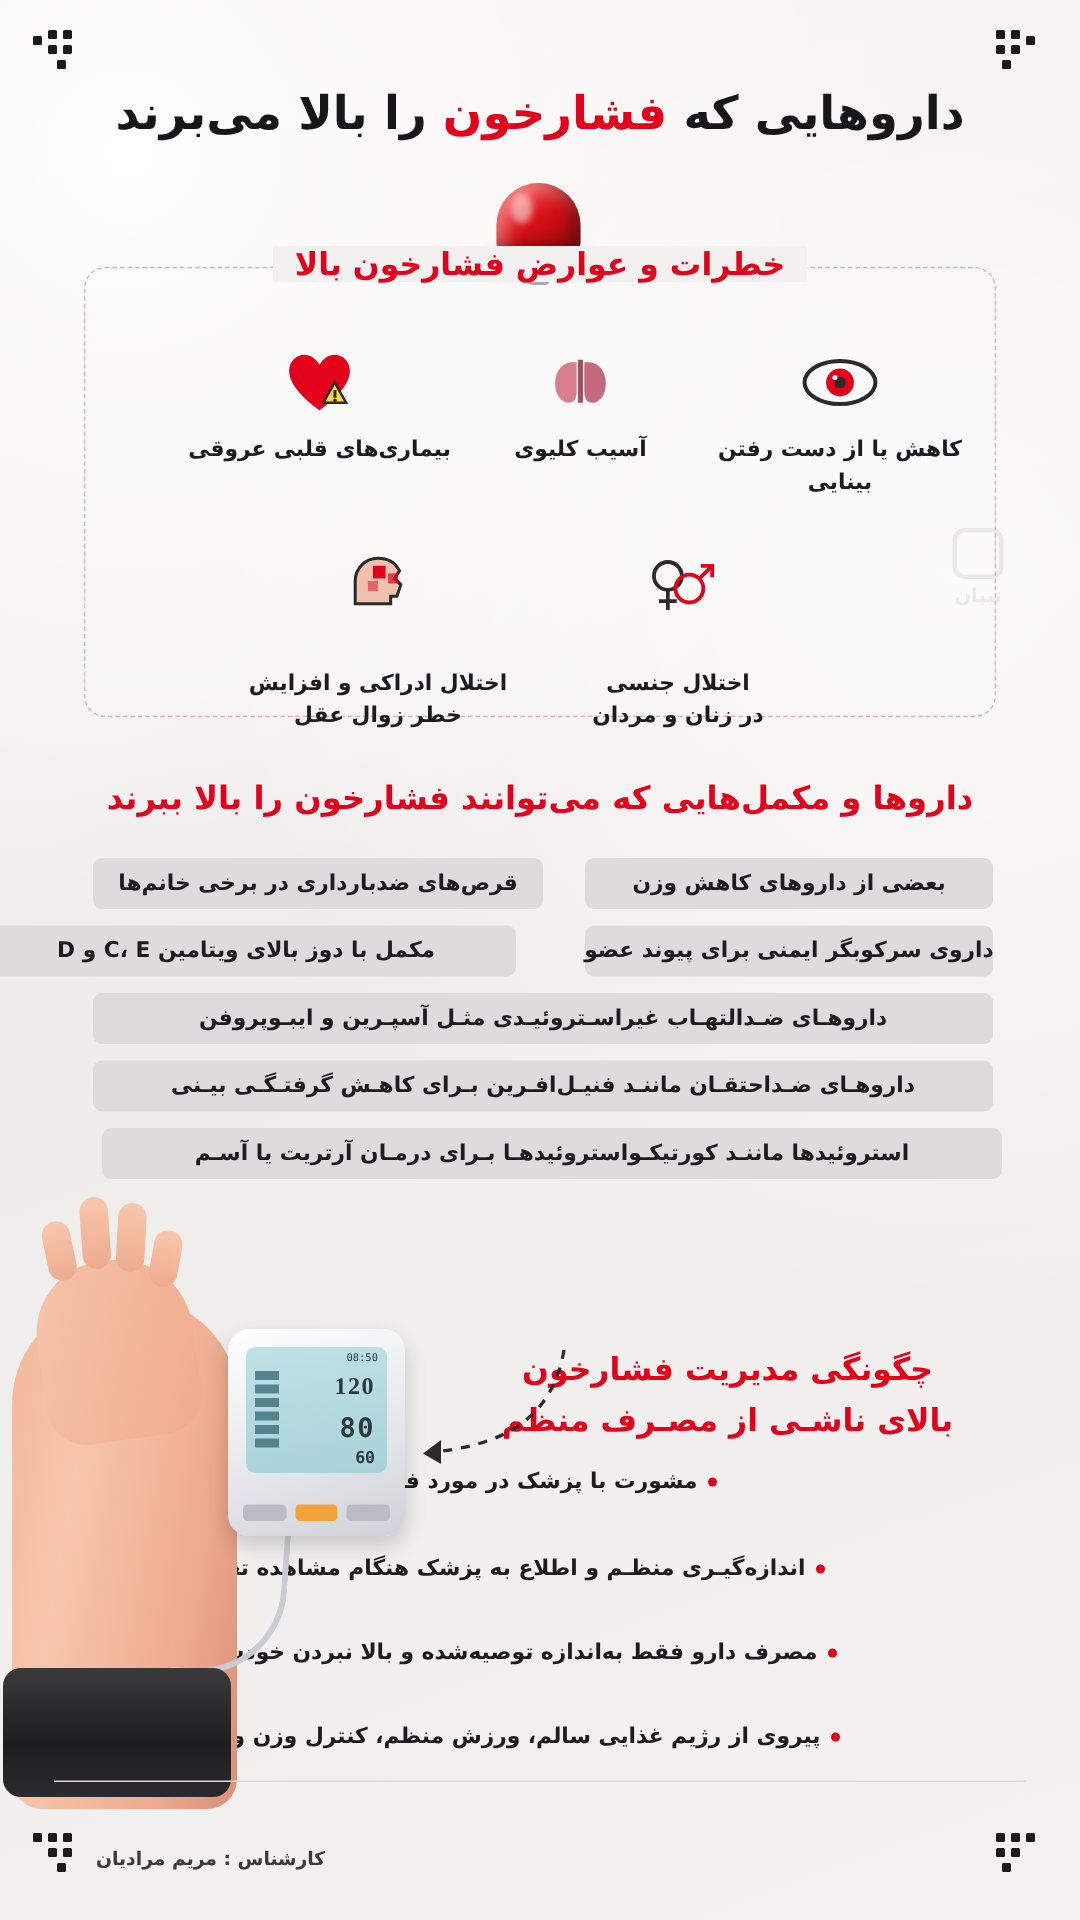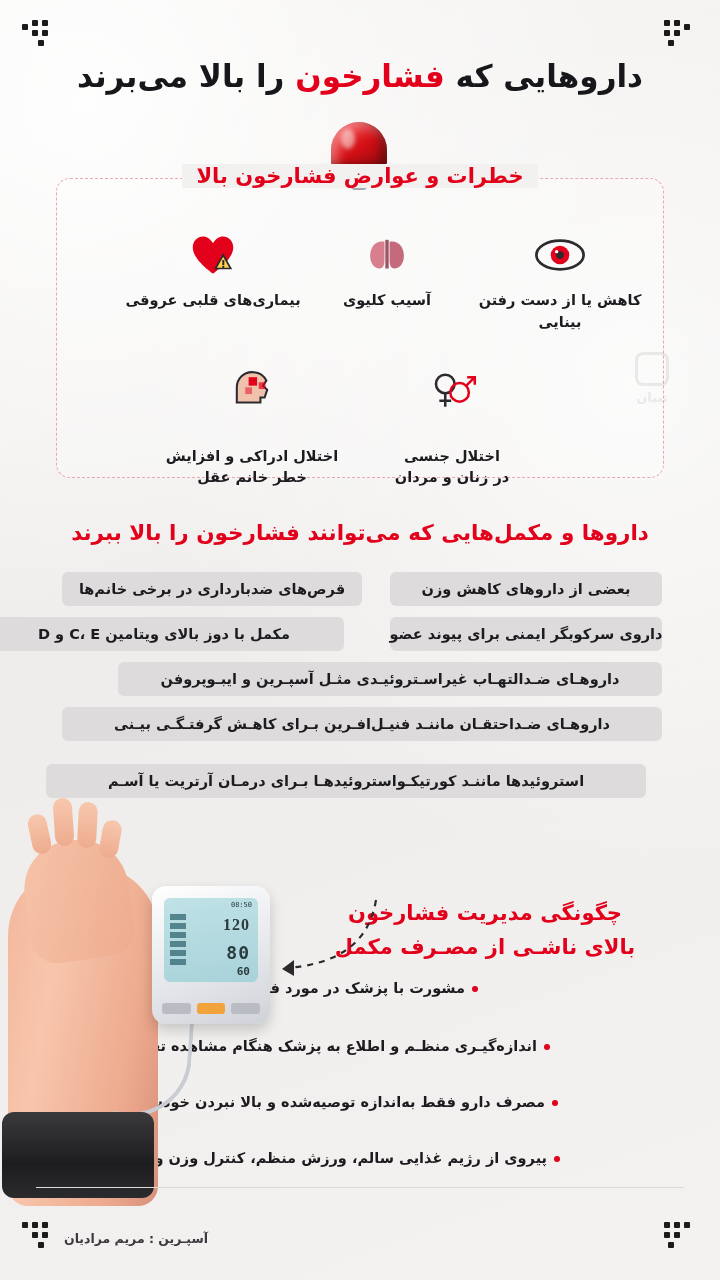--- a/index.html
+++ b/index.html
@@ -401,41 +401,41 @@
   </div>
 
   <div class="risk" style="top:340px; right:368px; width:200px; white-space:pre-line;">
     <svg class="ico" viewBox="0 0 64 64">
       <path d="M14 48V30c0-10 8-18 18-18 8 0 14 4 17 10l-4 6 5 5-3 9h-5v6z" fill="#f0c2ae" stroke="#2b2b2d" stroke-width="2.4"></path>
       <rect x="28" y="18" width="10" height="10" fill="#e2001a"></rect>
       <rect x="40" y="24" width="8" height="8" fill="#e2001a" opacity=".7"></rect>
       <rect x="24" y="30" width="8" height="8" fill="#e2001a" opacity=".5"></rect>
     </svg>
     <span>اختلال ادراکی و افزایش
-خطر خانم عقل</span>
+خطر زوال عقل</span>
   </div>
 
   <div class="watermark">
     <span class="wm-mark"></span>
     <span>تبیان</span>
   </div>
 
   <div class="meds-title">داروها و مکمل‌هایی که می‌توانند فشارخون را بالا ببرند</div>
 
   <div class="pill" style="top:572px; right:358px; width:300px; height:34px;">قرص‌های ضدبارداری در برخی خانم‌ها</div>
   <div class="pill" style="top:572px; right:58px; width:272px; height:34px;">بعضی از داروهای کاهش وزن</div>
   <div class="pill" style="top:617px; right:376px; width:360px; height:34px;">مکمل با دوز بالای ویتامین C، E و D</div>
   <div class="pill" style="top:617px; right:58px; width:272px; height:34px;">داروی سرکوبگر ایمنی برای پیوند عضو</div>
-  <div class="pill" style="top:662px; right:58px; width:544px; height:34px;">داروهـای ضـدالتهـاب غیراسـتروئیـدی مثـل آسپـرین و ایبـوپروفن</div>
+  <div class="pill" style="top:662px; right:58px; width:600px; height:34px;">داروهـای ضـدالتهـاب غیراسـتروئیـدی مثـل آسپـرین و ایبـوپروفن</div>
   <div class="pill" style="top:707px; right:58px; width:600px; height:34px;">داروهـای ضـداحتقـان ماننـد فنیـل‌افـرین بـرای کاهـش گرفتـگـی بیـنی</div>
-  <div class="pill" style="top:752px; right:74px; width:600px; height:34px;margin-top:12px;">استروئیدها ماننـد کورتیکـواستروئیدهـا بـرای درمـان آرتریت یا آسـم</div>
+  <div class="pill" style="top:752px; right:52px; width:600px; height:34px;">استروئیدها ماننـد کورتیکـواستروئیدهـا بـرای درمـان آرتریت یا آسـم</div>
 
   <div class="mng-title">
     <div>چگونگی مدیریت فشارخون</div>
-    <div>بالای ناشـی از مصـرف مکمل</div>
+    <div>بالای ناشـی از مصـرف منظم</div>
   </div>
 
   <svg class="arrow" viewBox="0 0 110 92">
     <path d="M104 10 C96 58, 60 74, 16 78" fill="none" stroke="#2b2b2d" stroke-width="2.2" stroke-dasharray="6 6"></path>
     <path d="M22 70 L10 79 L22 86 Z" fill="#2b2b2d"></path>
   </svg>
 
   <div class="tip" style="top:980px; right:242px;">
     <span class="dot"></span><span>مشورت با پزشک در مورد فشارخون و داروهای مصرفی</span>
   </div>
@@ -476,15 +476,15 @@
       </div>
       <div class="btnrow">
         <i></i>
         <i class="orange"></i>
         <i></i>
       </div>
     </div>
   </div>
 
   <div class="footer-rule"></div>
-  <div class="expert">آسپـرین : مریم مرادیان</div>
+  <div class="expert">کارشناس : مریم مرادیان</div>
 
 </div>
 
 </body></html>

